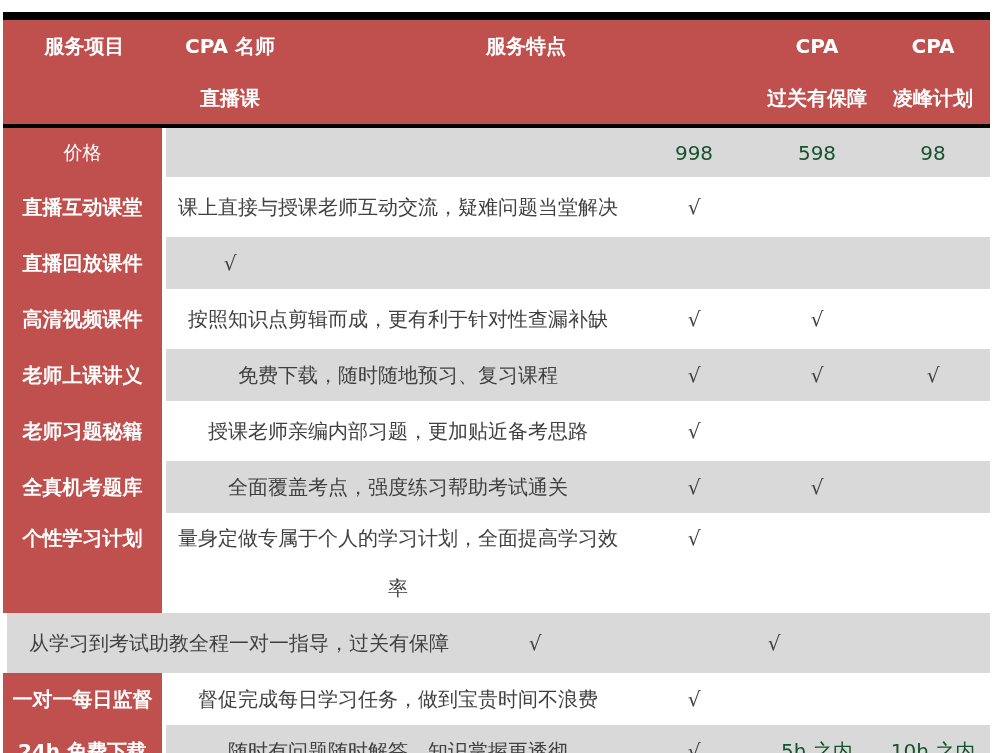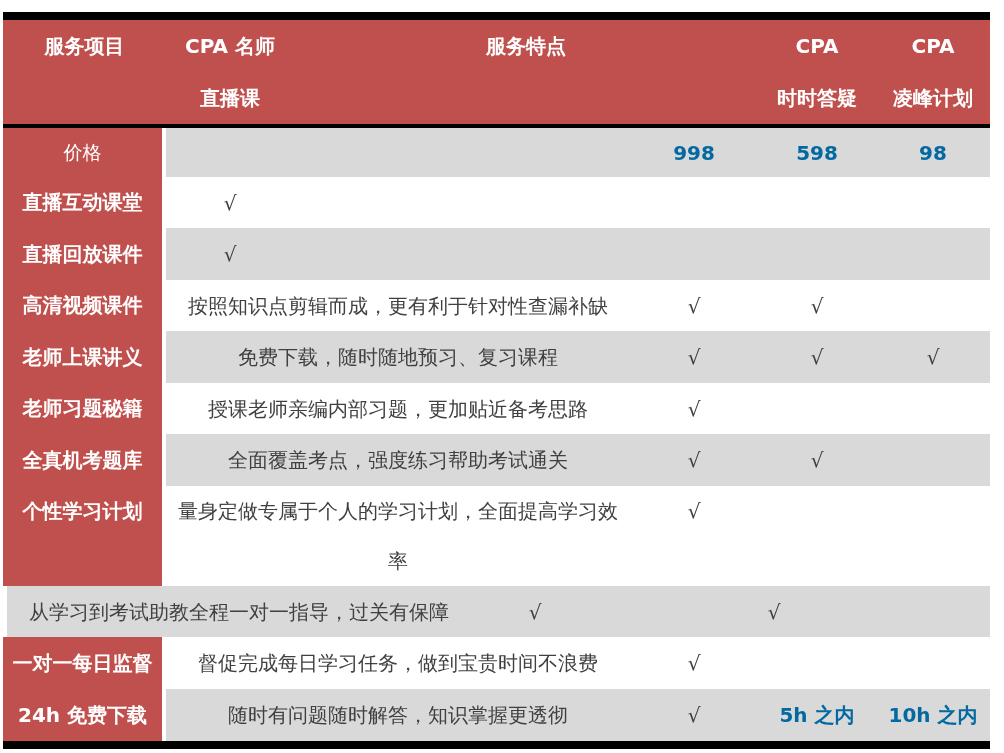--- a/index.html
+++ b/index.html
@@ -24,21 +24,21 @@
   .hcell{display:flex;flex-direction:column;align-items:center;}
   .hcell span{display:block;height:52px;line-height:52px;white-space:nowrap;}
   .hc1{width:163px;}
   .hc2{width:464px;}
   .hc3{width:128px;}
   .hc4{width:118px;}
   .hc5{width:114px;}
 
   
   .rows{display:block;}
-  .row{display:flex;height:51px;}
+  .row{display:flex;height:60px;}
   .row:nth-child(1){height:49px;}
   .row:nth-child(3),.row:nth-child(5),.row:nth-child(7),
   .row:nth-child(10),.row:nth-child(11){height:52px;}
   .row:nth-child(8){height:100px;}
 
   .label{
     width:159px;background:#C0504D;color:#ffffff;font-weight:700;font-size:20px;
     display:flex;align-items:center;justify-content:center;text-align:center;
     white-space:nowrap;
   }
@@ -49,21 +49,21 @@
   .content{display:flex;flex:1;background:#fff;}
   .row:nth-child(odd) .content{background:#D9D9D9;}
 
   .feature{
     width:464px;box-sizing:border-box;padding:0 10px;
     display:flex;align-items:center;justify-content:center;text-align:center;
     font-size:20px;color:#404040;line-height:26px;
   }
   .val{
     display:flex;align-items:center;justify-content:center;text-align:center;
-    font-size:20px;font-weight:700;color:#0369a1;white-space:nowrap;
+    font-size:20px;font-weight:400;color:#14532d;white-space:nowrap;
   }
   .val.check{font-weight:400;color:#404040;}
   .v1{width:128px;}
   .v2{width:118px;}
   .v3{width:114px;}
 
   
   .row:nth-child(8) .label,
   .row:nth-child(8) .val{align-items:flex-start;line-height:50px;}
   .row:nth-child(8) .feature{line-height:50px;padding:0 10px;}
@@ -84,21 +84,21 @@
       <div class="hcell hc3">
         <span>CPA 名师</span>
         <span>直播课</span>
       </div>
       <div class="hcell hc2">
         <span>服务特点</span>
         <span></span>
       </div>
       <div class="hcell hc4">
         <span>CPA</span>
-        <span>时时答疑</span>
+        <span>过关有保障</span>
       </div>
       <div class="hcell hc5">
         <span>CPA</span>
         <span>凌峰计划</span>
       </div>
     </div>
 
     <div class="bar divider"></div>
 
     <div class="rows">
@@ -110,20 +110,21 @@
       <div class="val v1">998</div>
       <div class="val v2">598</div>
       <div class="val v3">98</div>
     </div>
   </div>
 
   <div class="row">
     <div class="label">直播互动课堂</div>
     <div class="gap"></div>
     <div class="content">
+      <div class="feature">课上直接与授课老师互动交流，疑难问题当堂解决</div>
       <div class="val v1 check">√</div>
       <div class="val v2"></div>
       <div class="val v3"></div>
     </div>
   </div>
 
   <div class="row">
     <div class="label">直播回放课件</div>
     <div class="gap"></div>
     <div class="content">

